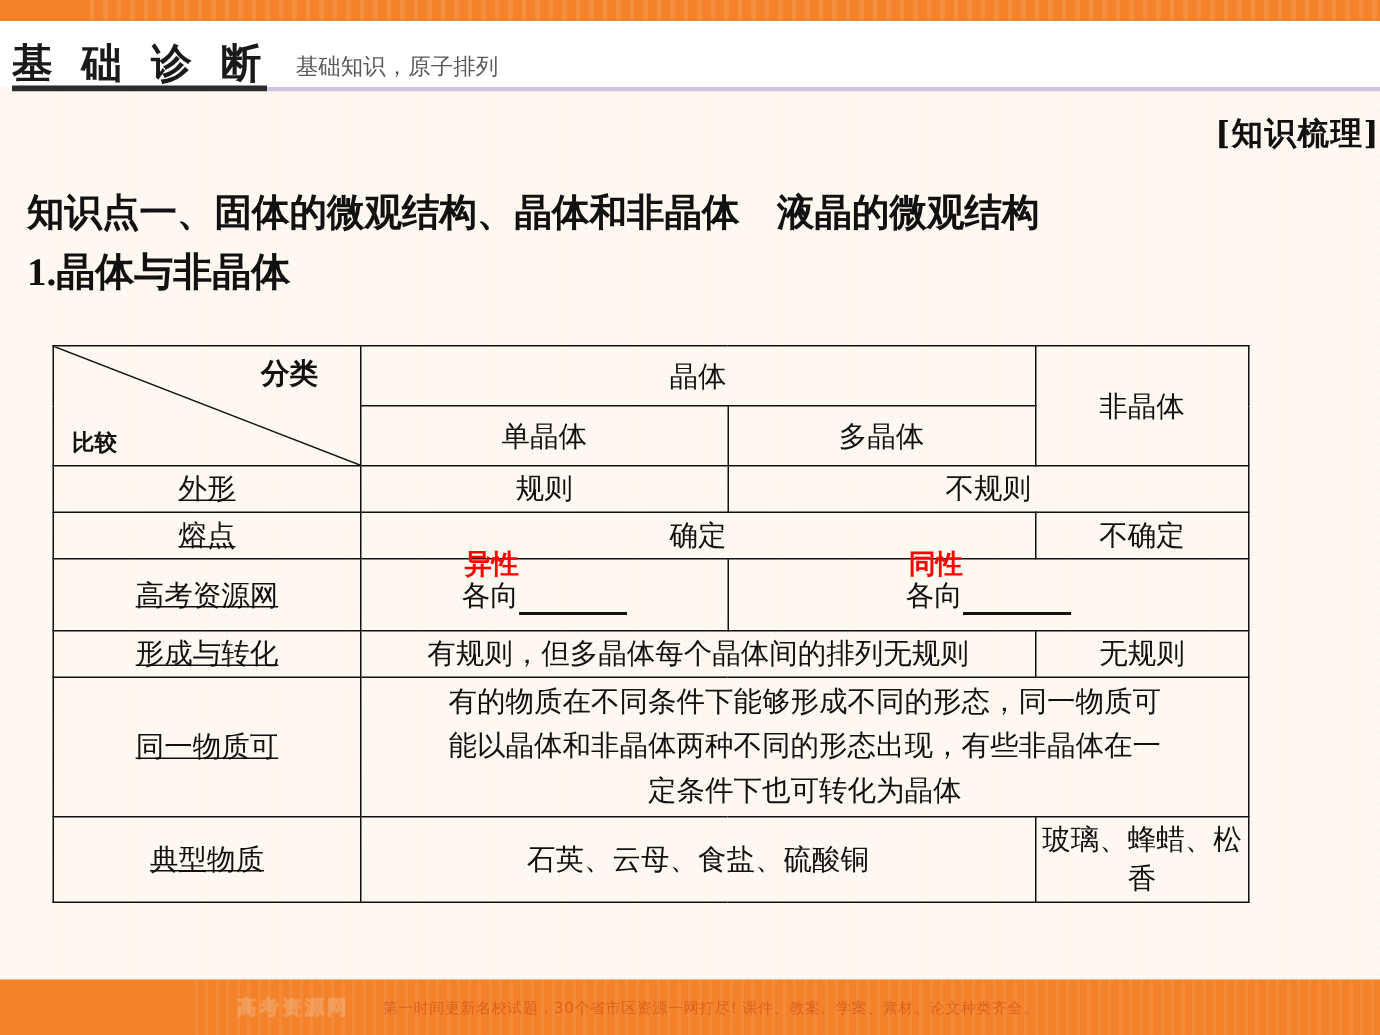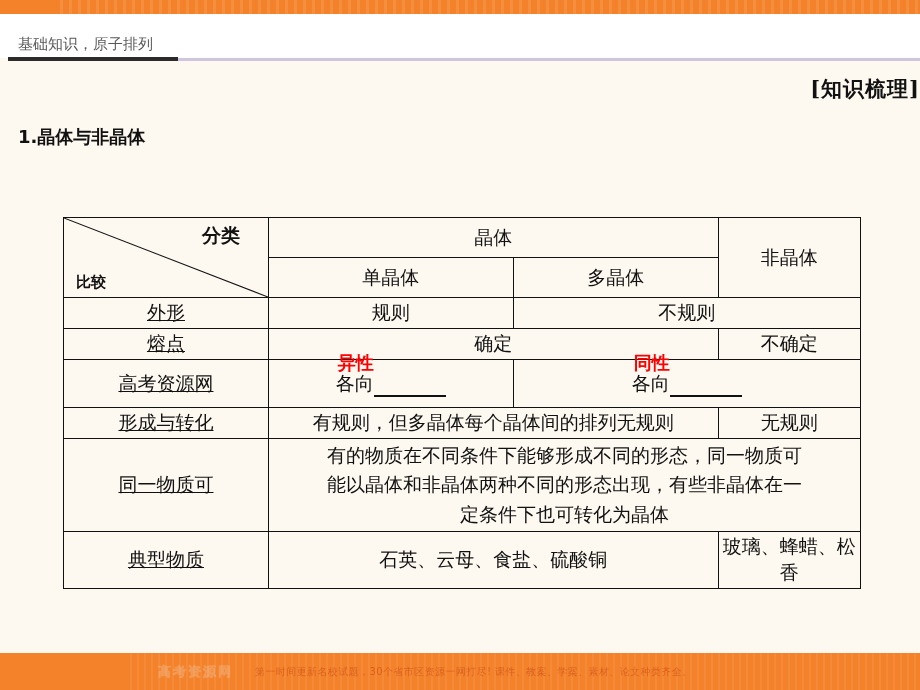--- a/index.html
+++ b/index.html
@@ -93,36 +93,36 @@
 
   #section-title {
     font-size: 25px;
     font-weight: bold;
     color: #111;
     margin: 22px 0 0 18px;
     letter-spacing: 0px;
     white-space: nowrap;
   }
   #subsection-title {
-    font-size: 18px;
+    font-size: 26px;
     font-weight: bold;
     color: #111;
-    margin: 22px 0 0 18px;
+    margin: 6px 0 0 18px;
+    font-family: Liberation Serif, serif;
   }
 
   
   #compare-table {
     position: absolute;
-    top: 156px;
+    top: 169px;
     left: 35px;
     width: 798px;
     border-collapse: collapse;
     table-layout: fixed;
     background: transparent;
-    margin-left: 28px;
   }
   #compare-table td, #compare-table th {
     border: 1px solid #111;
     font-size: 19px;
     color: #111;
     text-align: center;
     vertical-align: middle;
     padding: 2px 4px;
     font-weight: normal;
     background: transparent;
@@ -237,29 +237,31 @@
   }
 </style>
 </head>
 <body>
 
 <div id="top-strip">
   <div id="top-strip-texture"></div>
 </div>
 
 <div id="header">
+  <div id="header-title">基 础 诊 断</div>
   <div id="header-subtitle">基础知识，原子排列</div>
 </div>
 <div id="header-rule-dark"></div>
 <div id="header-rule-light"></div>
 
 <div id="content">
 
   <div id="knowledge-heading">[知识梳理]</div>
 
+  <div id="section-title">知识点一、固体的微观结构、晶体和非晶体　液晶的微观结构</div>
 
   <div id="subsection-title">1.晶体与非晶体</div>
 
   <table id="compare-table">
     <colgroup>
       <col class="col-label">
       <col class="col-single">
       <col class="col-poly">
       <col class="col-amorph">
     </colgroup>

